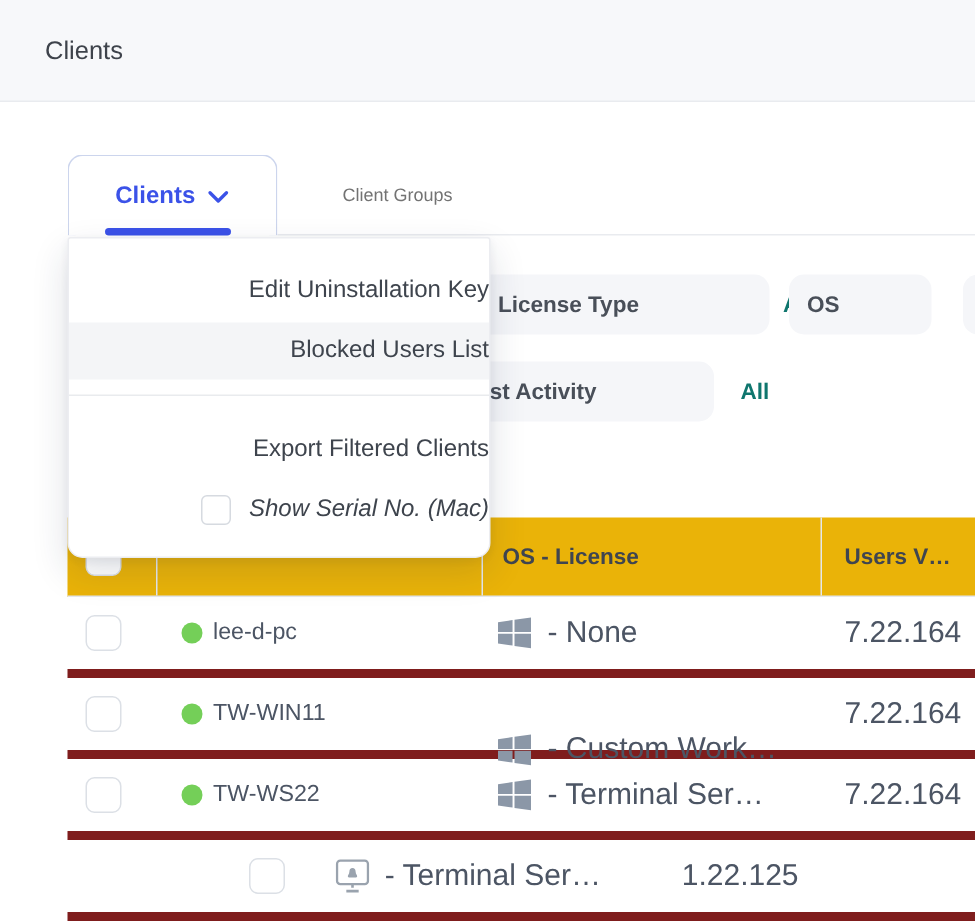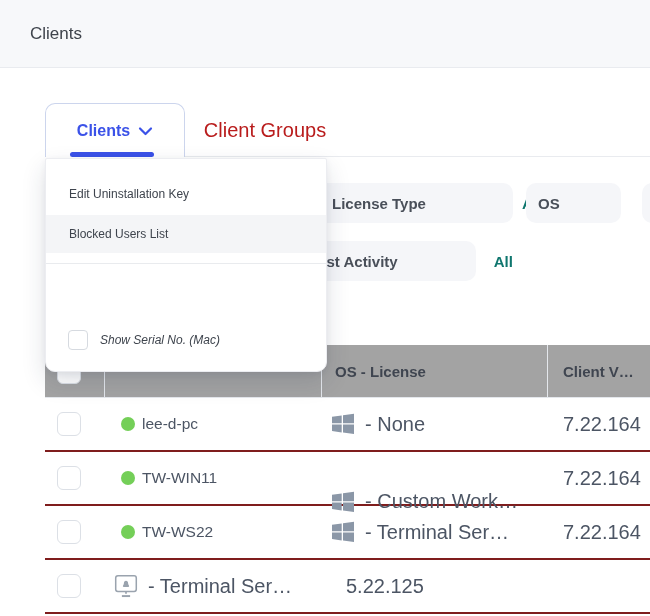--- a/index.html
+++ b/index.html
@@ -19,61 +19,61 @@
   .tab-active { position:absolute; left:45px; top:103px; width:140px; height:54px;
                 background:#fff; border:1px solid #ccd5ed; border-bottom:none;
                 border-radius:10px 10px 0 0; z-index:6;
                 display:flex; align-items:center; justify-content:center; gap:8px;
                 cursor:pointer; }
   .tab-active .tab-label { font-size:16px; font-weight:700; color:#3B52E8; }
   .tab-underline { position:absolute; left:24px; bottom:0; width:84px; height:5px;
                    border-radius:4px; background:#3B52E8; }
   .tab-plain { position:absolute; left:185px; top:103px; width:160px; height:54px;
                display:flex; align-items:center; justify-content:center; z-index:3;
-               font-size:20px; font-weight:500; color:#b91c1c; cursor:pointer; }
+               font-size:12px; font-weight:500; color:#737373; cursor:pointer; }
 
   
   .pill { position:absolute; height:40px; background:#f5f6f9; border-radius:10px;
           display:flex; align-items:center; z-index:1;gap:34px; }
   .pill-label { font-size:15px; font-weight:600; color:#494f59; white-space:nowrap; }
   .pill-sep { width:1px; height:16px; background:#d8dce2; margin:0 14px; }
   .pill-value { font-size:15px; font-weight:700; color:#0f766e; }
   #pill-license { left:310px; top:183px; width:203px; padding-left:22px; }
   #pill-os { left:526px; top:183px; width:95px; padding-left:12px;text-align:right; }
   #pill-cutoff { left:642px; top:183px; width:40px; }
   #pill-activity { left:287px; top:241px; width:189px; padding-left:22px; }
 
   
   .table { position:absolute; left:45px; top:345px; width:605px; z-index:1; }
-  .thead { display:flex; height:53px; background:#a3a3a3; border-bottom:1px solid #e4e7ec; }
+  .thead { display:flex; height:53px; background:#eab308; border-bottom:1px solid #e4e7ec; }
   .th { position:relative; display:flex; align-items:center;
         font-size:15px; font-weight:700; color:#3f4550; }
   .th.sep { border-right:1px solid #e4e7ec; }
   .col-cb { width:60px; } .col-name { width:217px; }
   .col-os { width:226px; padding-left:13px; } .col-ver { width:102px; padding-left:15px; }
-  .trow { display:flex; height:54px; border-bottom:2px solid #7f1d1d; align-items:center; }
+  .trow { display:flex; height:54px; border-bottom:6px solid #7f1d1d; align-items:center;justify-content:center; }
   .td { display:flex; align-items:center; }
   .checkbox { width:24px; height:24px; border:1.5px solid #dce0e6; border-radius:6px;
               background:#fff; cursor:pointer; }
   .cb-cell { width:60px; display:flex; justify-content:flex-start; padding-left:12px; }
   .hdr-cb { position:absolute; left:12px; top:15px; }
   .dot { width:14px; height:14px; border-radius:50%; background:#74CF58;
          margin-left:16px; margin-right:7px; flex:none; }
   .name-text { font-size:15.5px; color:#4c5564; white-space:nowrap; }
   .os-icon { width:26px; margin-left:8px; margin-right:9px; flex:none; display:flex; }
   .lic-text, .ver-text { font-size:20px; color:#4c5564; white-space:nowrap; }
 
   
   .menu { position:absolute; left:45px; top:158px; width:282px; height:214px;
           background:#fff; border:1px solid #ecedf1; border-radius:2px 2px 10px 10px;
           box-shadow:0 10px 24px rgba(30,40,70,0.14), 0 2px 6px rgba(30,40,70,0.06);
           z-index:10; }
   .menu-item { position:absolute; left:0; width:100%; padding-left:23px;
-               display:flex; align-items:center; font-size:12px; color:#3e444d;
-               cursor:pointer; }
+               display:flex; align-items:center; font-size:16px; color:#3e444d;
+               cursor:pointer;justify-content:flex-end; }
   .mi-1 { top:14px; height:42px; }
   .mi-2 { top:56px; height:38px; background:#f4f5f7; }
   .menu-divider { position:absolute; left:0; top:104px; width:100%; height:1px;
                   background:#e9ebee; }
   .mi-3 { top:120px; height:42px; }
   .mi-4 { top:166px; height:30px; padding-left:22px; gap:12px;font-style:italic; }
   .menu-cb { width:20px; height:20px; border:1.5px solid #d6dae0; border-radius:4px;
              background:#fff; flex:none; cursor:pointer; }
 </style>
 </head>
@@ -122,21 +122,21 @@
   <div class="table">
     <div class="thead">
       <div class="th sep col-cb">
         <div class="checkbox hdr-cb"></div>
       </div>
       <div class="th sep col-name"></div>
       <div class="th sep col-os">
         <span>OS - License</span>
       </div>
       <div class="th col-ver">
-        <span>Client V…</span>
+        <span>Users V…</span>
       </div>
     </div>
 
     <div class="trow">
       <div class="td cb-cell">
           <div class="checkbox"></div>
         </div>
       <div class="td col-name">
         <span class="dot"></span>
         <span class="name-text">lee-d-pc</span>
@@ -214,32 +214,35 @@
           <svg width="26" height="26" viewBox="0 0 24 24" fill="none" stroke="#9aa3ae" stroke-width="1.4">
             <rect x="2.5" y="2.5" width="19" height="14.5" rx="2"></rect>
             <path d="M12 7.1c-1.2 0-1.9.9-1.9 2.1 0 .8-.3 1.6-.8 2.3-.4.6-.1 1.4.6 1.4h4.2c.7 0 1-.8.6-1.4-.5-.7-.8-1.5-.8-2.3 0-1.2-.7-2.1-1.9-2.1z" fill="#9aa3ae" stroke="none"></path>
             <path d="M12 17 v2.2" stroke-width="1.6"></path>
             <path d="M8.2 21.3 h7.6" stroke-width="1.8"></path>
           </svg>
         </span>
         <span class="lic-text">- Terminal Ser…</span>
       </div>
       <div class="td col-ver">
-        <span class="ver-text">5.22.125</span>
+        <span class="ver-text">1.22.125</span>
       </div>
     </div>
   </div>
 
   <div class="menu">
     <div class="menu-item mi-1">
       <span>Edit Uninstallation Key</span>
     </div>
     <div class="menu-item mi-2">
       <span>Blocked Users List</span>
     </div>
     <div class="menu-divider"></div>
+    <div class="menu-item mi-3">
+      <span>Export Filtered Clients</span>
+    </div>
     <div class="menu-item mi-4">
       <span class="menu-cb"></span>
       <span>Show Serial No. (Mac)</span>
     </div>
   </div>
 
 </div>
 
 </body></html>

